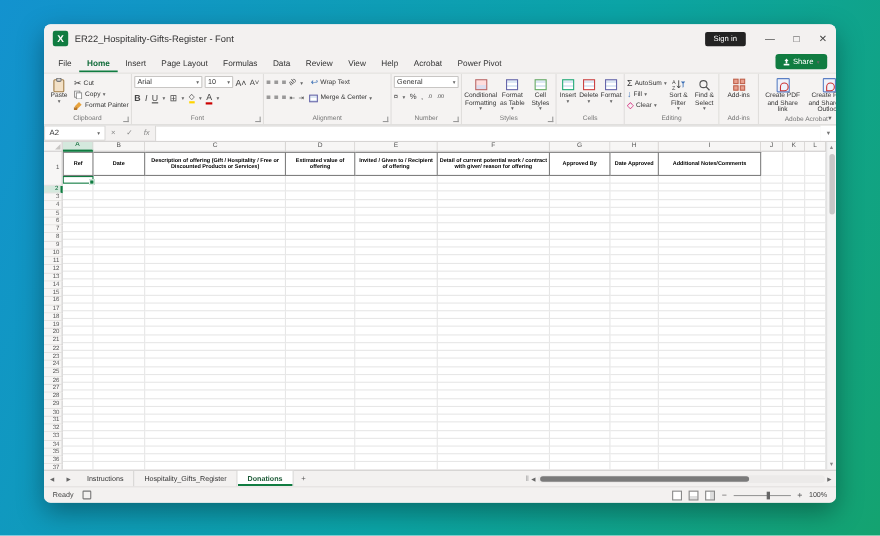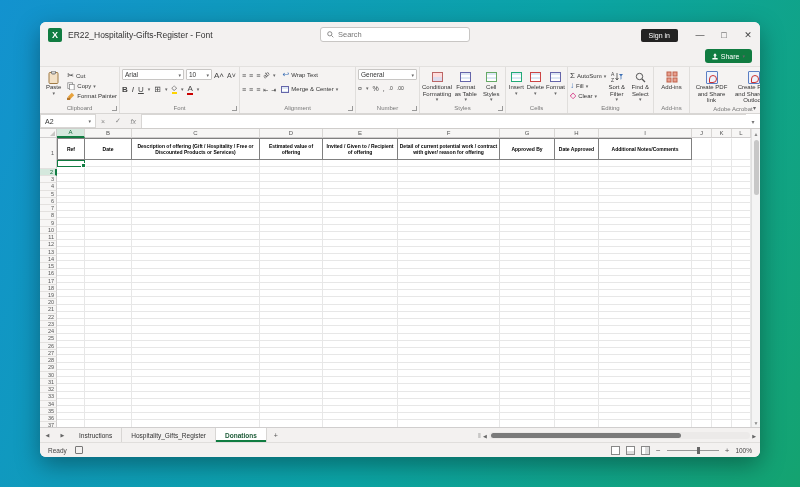--- a/index.html
+++ b/index.html
@@ -100,36 +100,42 @@
 </style>
 </head>
 <body>
 
 <div class="desktop">
   <div class="window">
 
     <div class="titlebar">
       <div class="xl-icon">X</div>
       <span class="t-title">ER22_Hospitality-Gifts-Register - Font</span>
-      <div class="t-search">
-        <svg width="7" height="7" viewBox="0 0 10 10">
-            <circle cx="4" cy="4" r="3" fill="none" stroke="#777" stroke-width="1.2"></circle>
-            <line x1="6.3" y1="6.3" x2="9" y2="9" stroke="#777" stroke-width="1.2"></line>
-          </svg>
-        <span>Search</span>
-      </div>
       <div class="t-right">
         <div class="signin">Sign in</div>
         <div class="winbtn">—</div>
         <div class="winbtn">□</div>
         <div class="winbtn">✕</div>
       </div>
     </div>
 
     <div class="rtabs">
+      <div style="display:flex;">
+          <div class="rtab">File</div>
+          <div class="rtab active">Home</div>
+          <div class="rtab">Insert</div>
+          <div class="rtab">Page Layout</div>
+          <div class="rtab">Formulas</div>
+          <div class="rtab">Data</div>
+          <div class="rtab">Review</div>
+          <div class="rtab">View</div>
+          <div class="rtab">Help</div>
+          <div class="rtab">Acrobat</div>
+          <div class="rtab">Power Pivot</div>
+        </div>
       <div class="share-btn">
         <svg width="6" height="7" viewBox="0 0 8 9">
             <path d="M4 0 L6.5 3 H5 V6 H3 V3 H1.5 Z" fill="#fff"></path>
             <rect x="0.5" y="6.5" width="7" height="2" fill="#fff"></rect>
           </svg>
         <span>Share</span>
           <span class="dd">▾</span>
       </div>
     </div>
 

